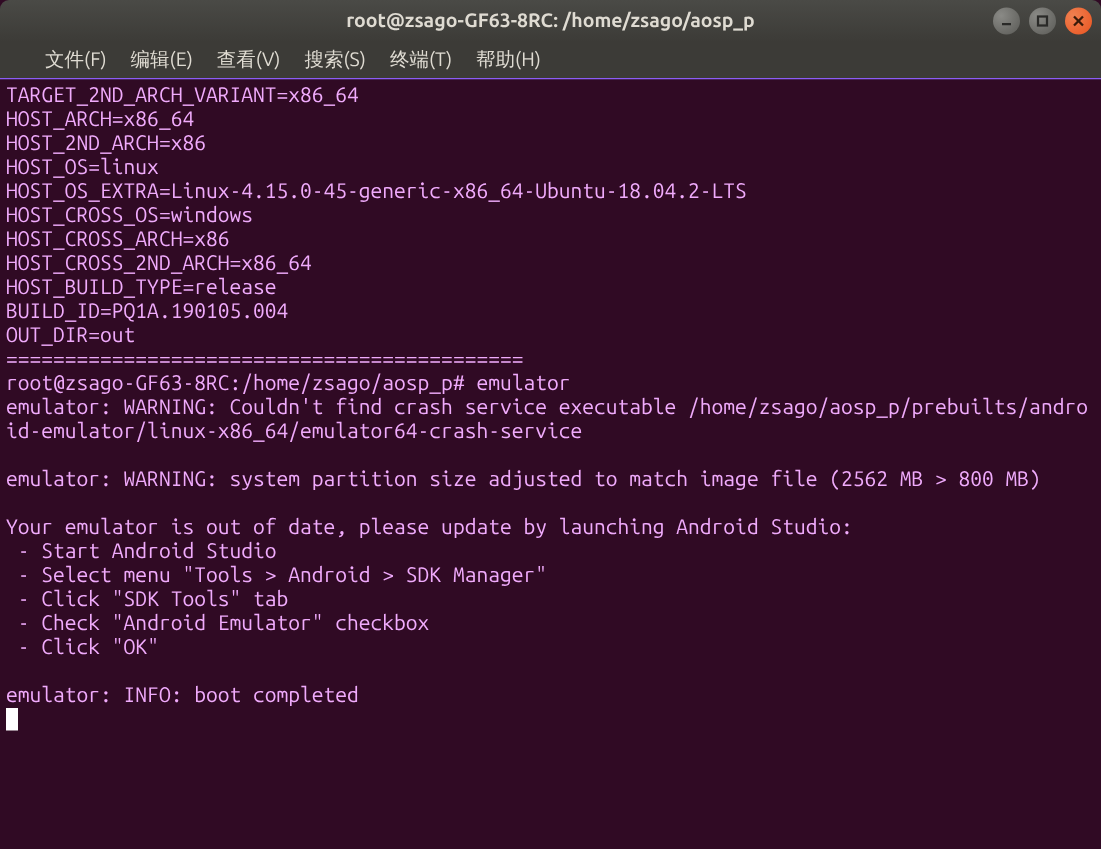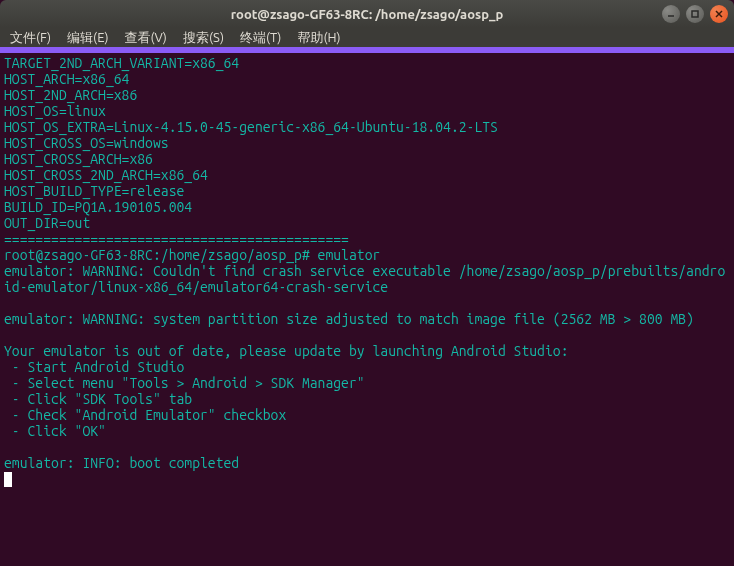--- a/index.html
+++ b/index.html
@@ -49,33 +49,33 @@
   }
   .wbtn.min { background: radial-gradient(circle at 30% 30%, #8a8a86, #5a5a56); }
   .wbtn.max { background: radial-gradient(circle at 30% 30%, #8a8a86, #5a5a56); }
   .wbtn.close { background: radial-gradient(circle at 30% 30%, #f08050, #e95420); }
   .wbtn svg { width: 10px; height: 10px; }
   .menubar {
     height: 25px;
     background: #3c3b37;
     display: flex;
     align-items: center;
-    padding: 0 4px;
+    padding: 0 24px;
     gap: 4px;
-    border-bottom: 6px solid #8b5cf6;
+    border-bottom: 1px solid #8b5cf6;
   }
   .menuitem {
     color: #dfdbd2;
     font-size: 13px;
     padding: 2px 6px;
     cursor: pointer;
   }
   .terminal {
     background: #300a24;
-    color: #14b8a6;
+    color: #f0abfc;
     font-family: "Ubuntu Mono", "DejaVu Sans Mono", monospace;
     font-size: 14px;
     line-height: 16px;
     padding: 2px 4px;
     white-space: pre-wrap;
     word-break: break-all;
     height: calc(566px - 28px - 25px);
     overflow: hidden;
   }
   .cursor {

